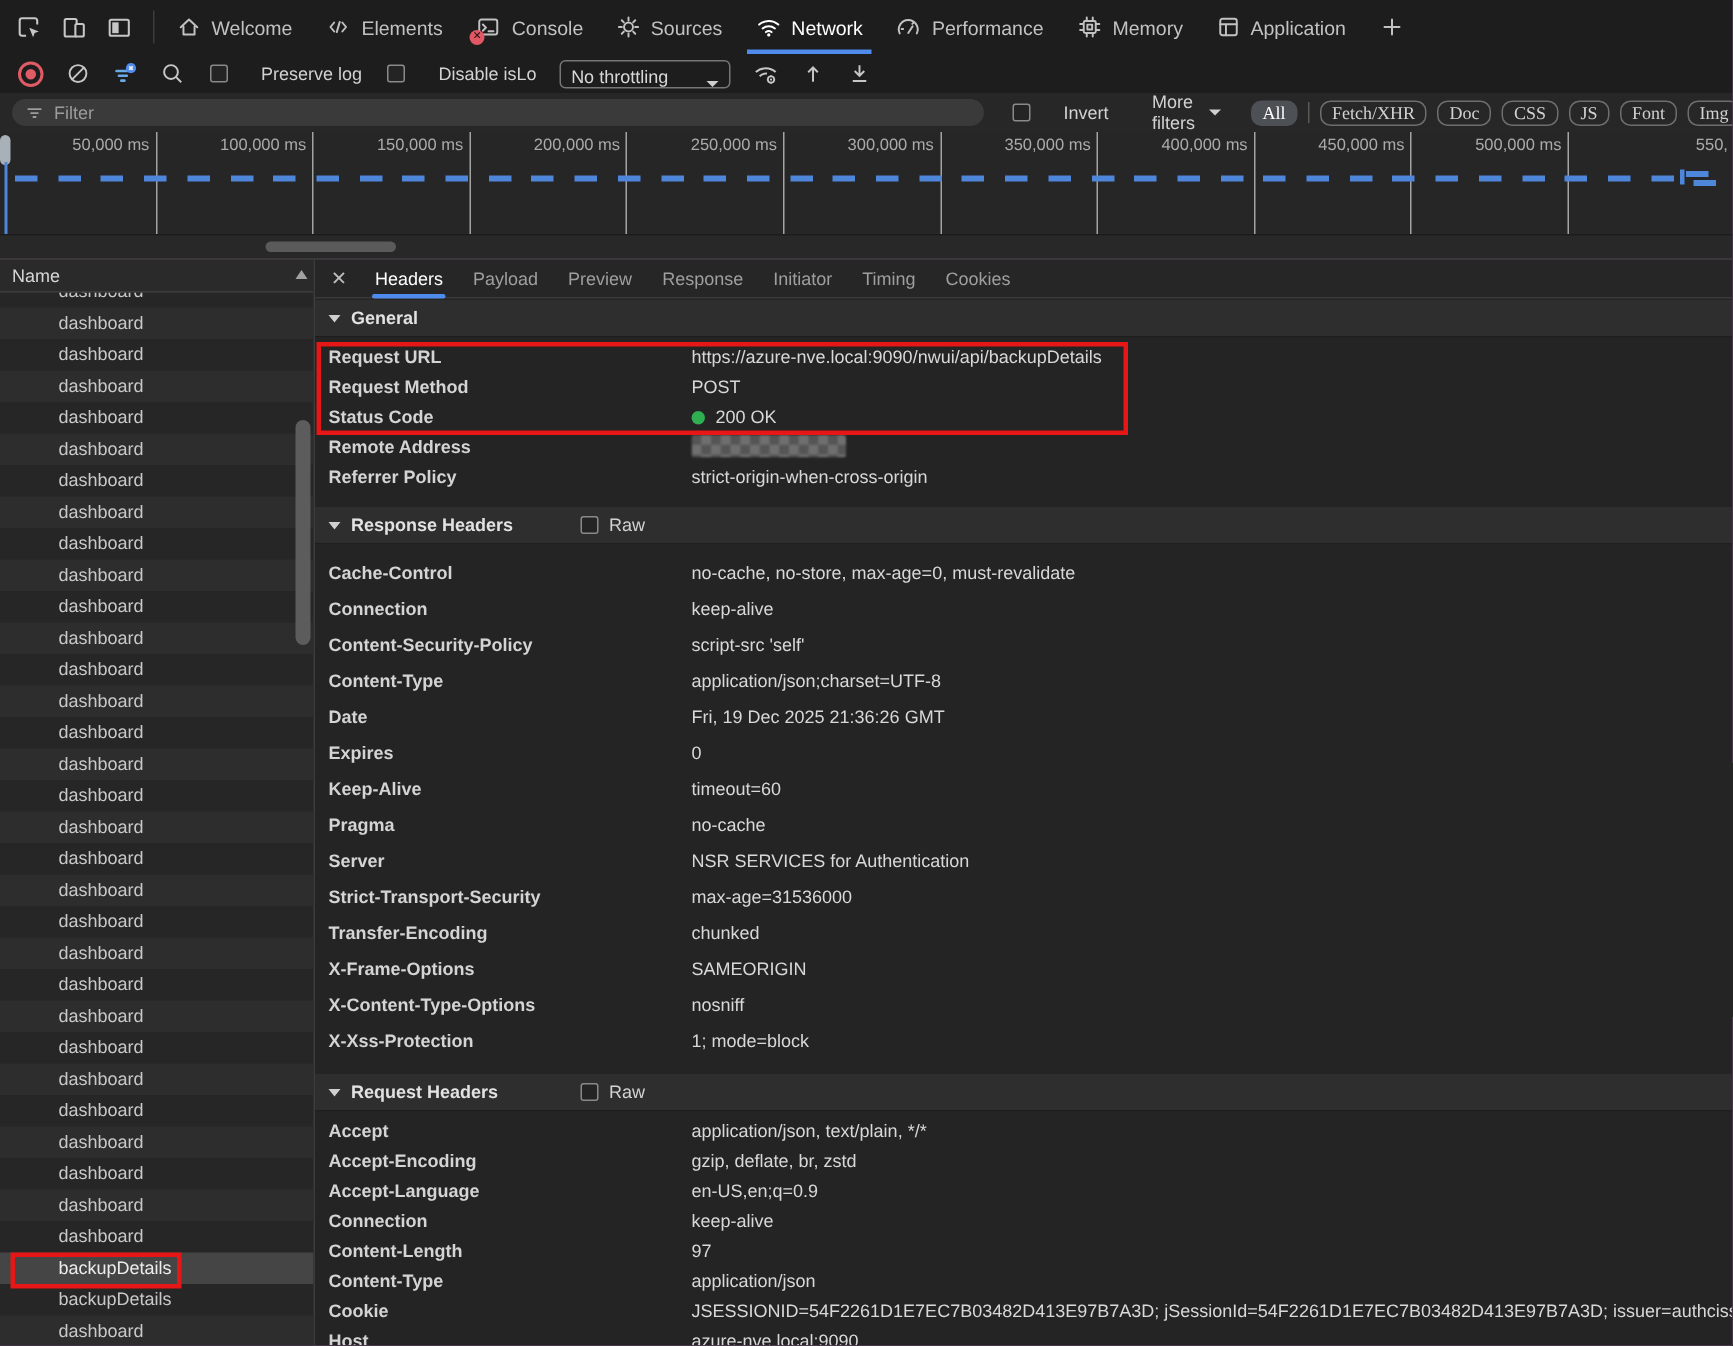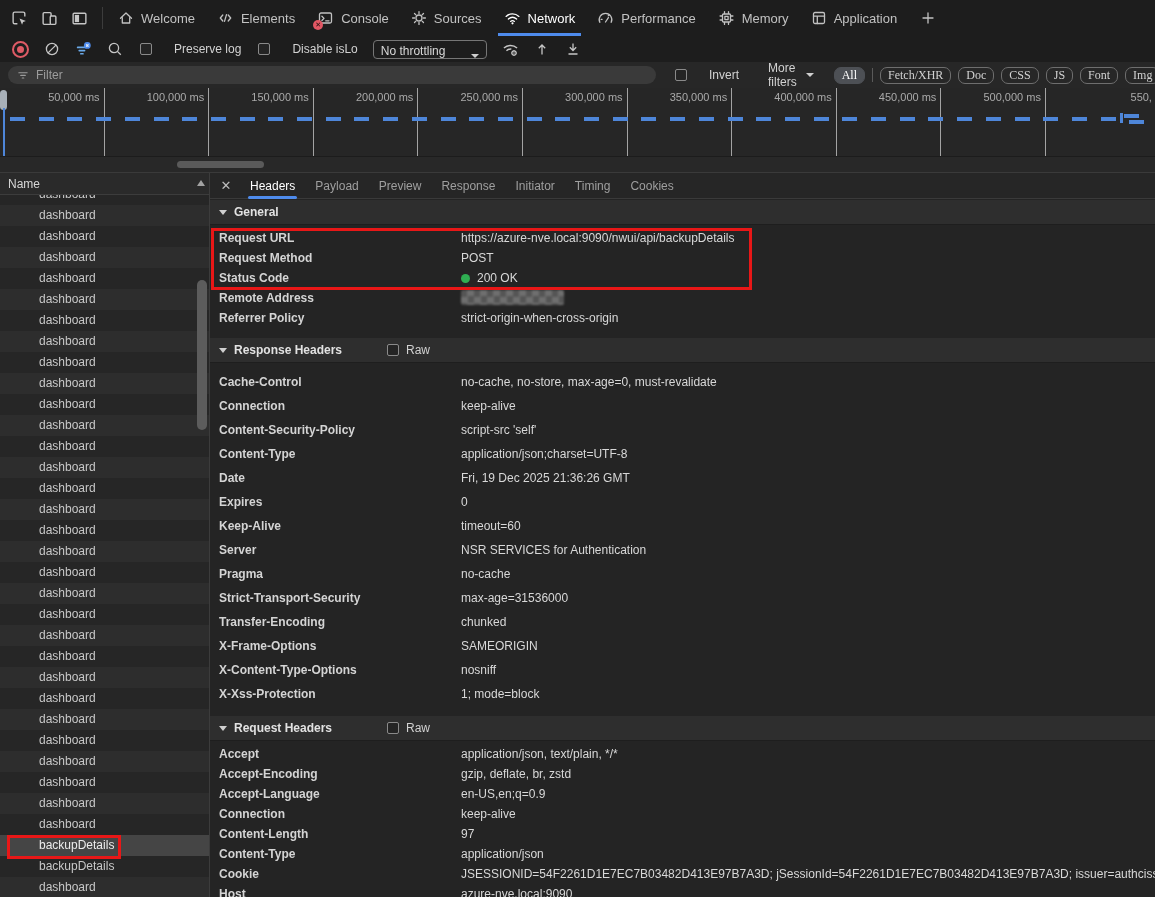--- a/index.html
+++ b/index.html
@@ -467,26 +467,26 @@
             </div>
             <div class="hdr-row r-row">
               <span class="hdr-name">Expires</span>
               <span class="hdr-value">0</span>
             </div>
             <div class="hdr-row r-row">
               <span class="hdr-name">Keep-Alive</span>
               <span class="hdr-value">timeout=60</span>
             </div>
             <div class="hdr-row r-row">
+              <span class="hdr-name">Pragma</span>
+              <span class="hdr-value">no-cache</span>
+            </div>
+            <div class="hdr-row r-row">
               <span class="hdr-name">Server</span>
               <span class="hdr-value">NSR SERVICES for Authentication</span>
-            </div>
-            <div class="hdr-row r-row">
-              <span class="hdr-name">Pragma</span>
-              <span class="hdr-value">no-cache</span>
             </div>
             <div class="hdr-row r-row">
               <span class="hdr-name">Strict-Transport-Security</span>
               <span class="hdr-value">max-age=31536000</span>
             </div>
             <div class="hdr-row r-row">
               <span class="hdr-name">Transfer-Encoding</span>
               <span class="hdr-value">chunked</span>
             </div>
             <div class="hdr-row r-row">

